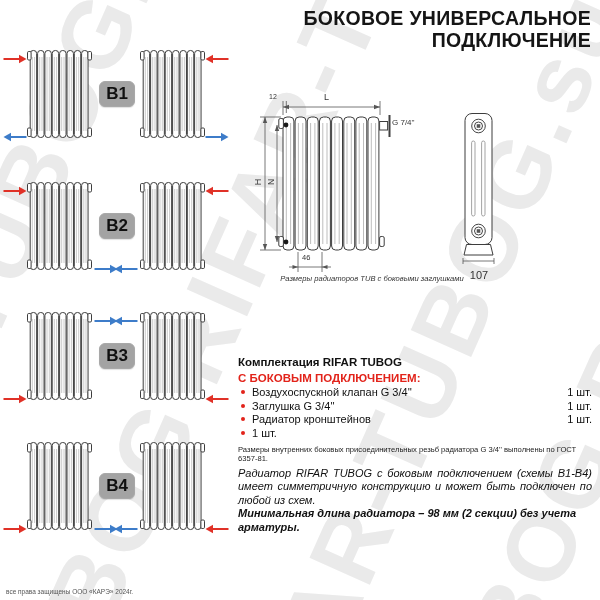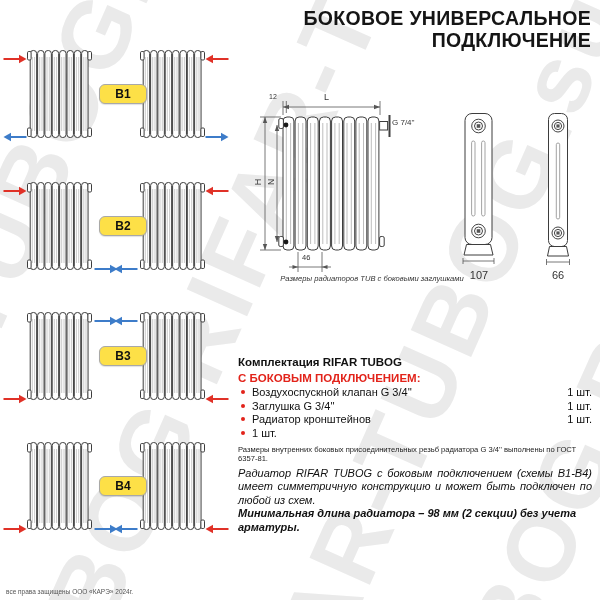--- a/index.html
+++ b/index.html
@@ -14,22 +14,22 @@
   .layer{position:absolute;inset:0;z-index:1;}
 
   .page-title{position:absolute;top:7px;right:9px;text-align:right;font-weight:bold;
       font-size:19.5px;line-height:22px;letter-spacing:.3px;color:#151515;}
 
   
   .scheme-row{position:absolute;left:0;width:232px;height:92px;}
   .rad{position:absolute;top:0;width:65px;height:92px;}
   .rad-left{left:27px;} .rad-right{left:140px;}
   .scheme-label{position:absolute;left:99px;top:50%;transform:translateY(-50%);
-      min-width:22px;padding:2px 12px;background:#fde047;border:1.3px solid #a8a8a8;border-radius:6px;
-      font-weight:bold;font-size:12px;color:#101010;text-align:center;box-shadow:0 1px 1px rgba(0,0,0,.12);}
+      min-width:22px;padding:2px 6px;background:#a3a3a3;border:1.3px solid #a8a8a8;border-radius:6px;
+      font-weight:bold;font-size:17px;color:#101010;text-align:center;box-shadow:0 1px 1px rgba(0,0,0,.12);}
   .arrow{position:absolute;width:24px;height:10px;}
   .arrow svg{display:block;width:24px;height:10px;}
   .arrow.left svg{transform:scaleX(-1);}
   .arrow line{stroke-width:2;}
   .arrow.red line{stroke:var(--red,#e03127);} .arrow.red polygon{fill:var(--red,#e03127);}
   .arrow.blue line{stroke:var(--blue,#3d7cc9);} .arrow.blue polygon{fill:var(--blue,#3d7cc9);}
 
   
   .tube{fill:#fff;stroke:#3d3d3d;stroke-width:1;}
   .tl{stroke:#b3b3b3;stroke-width:.7;}
@@ -504,37 +504,20 @@
         <rect x="15.7" y="117.2" width="3.6" height="3.6" fill="#555"></rect>
         <rect class="slot" x="10.6" y="29" width="3.4" height="75" rx="1.7"></rect>
         <rect class="slot" x="20.6" y="29" width="3.4" height="75" rx="1.7"></rect>
         <path class="tube" d="M5.5,132.5 L3,143 L32,143 L29.5,132.5 Z"></path>
         <line class="dim" x1="2" y1="149" x2="33" y2="149"></line>
         <line class="dim" x1="2" y1="146" x2="2" y2="152"></line>
         <line class="dim" x1="33" y1="146" x2="33" y2="152"></line>
       </svg>
       <div class="svlab">107</div>
     </div>
-    <div class="side-view" id="side-view-2">
-      <svg viewBox="0 0 26 156" width="26" height="156">
-        <rect class="tube" x="3.5" y="1.5" width="19" height="133" rx="6"></rect>
-        <circle class="bolt" cx="13" cy="14" r="6"></circle>
-        <circle class="bolt" cx="13" cy="14" r="3.6"></circle>
-        <rect x="11.4" y="12.4" width="3.2" height="3.2" fill="#555"></rect>
-        <circle class="bolt" cx="13" cy="121" r="6"></circle>
-        <circle class="bolt" cx="13" cy="121" r="3.6"></circle>
-        <rect x="11.4" y="119.4" width="3.2" height="3.2" fill="#555"></rect>
-        <rect class="slot" x="11.3" y="31" width="3.4" height="76" rx="1.7"></rect>
-        <path class="tube" d="M4.5,134.5 L2.5,144 L23.5,144 L21.5,134.5 Z"></path>
-        <line class="dim" x1="1.5" y1="150" x2="24.5" y2="150"></line>
-        <line class="dim" x1="1.5" y1="147" x2="1.5" y2="153"></line>
-        <line class="dim" x1="24.5" y1="147" x2="24.5" y2="153"></line>
-      </svg>
-      <div class="svlab">66</div>
-    </div>
 
     <div id="package">
       <div class="pkg-h">Комплектация RIFAR TUBOG</div>
       <div class="pkg-sub">С БОКОВЫМ ПОДКЛЮЧЕНИЕМ:</div>
       <div class="pkg-item">
         <span class="bullet"></span>
         <span class="pkg-label">Воздухоспускной клапан G 3/4''</span>
         <span class="pkg-qty">1 шт.</span>
       </div>
       <div class="pkg-item">

